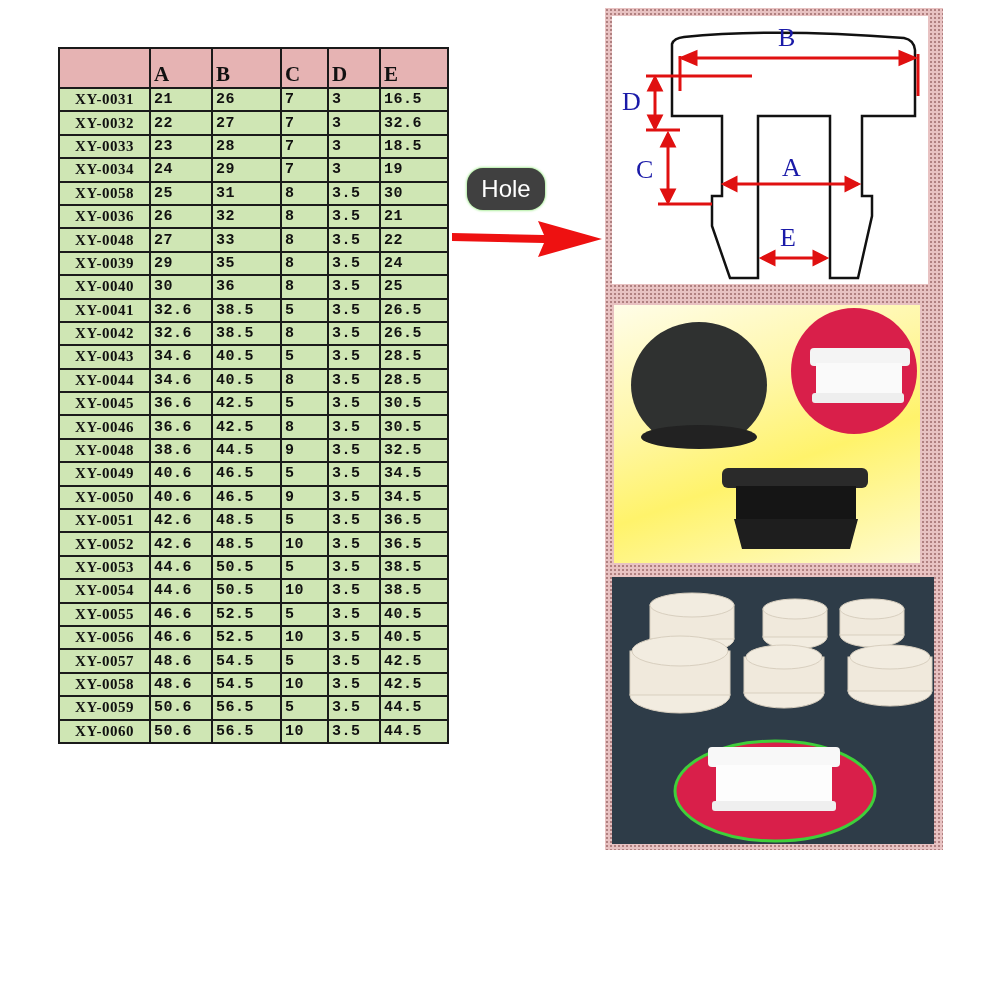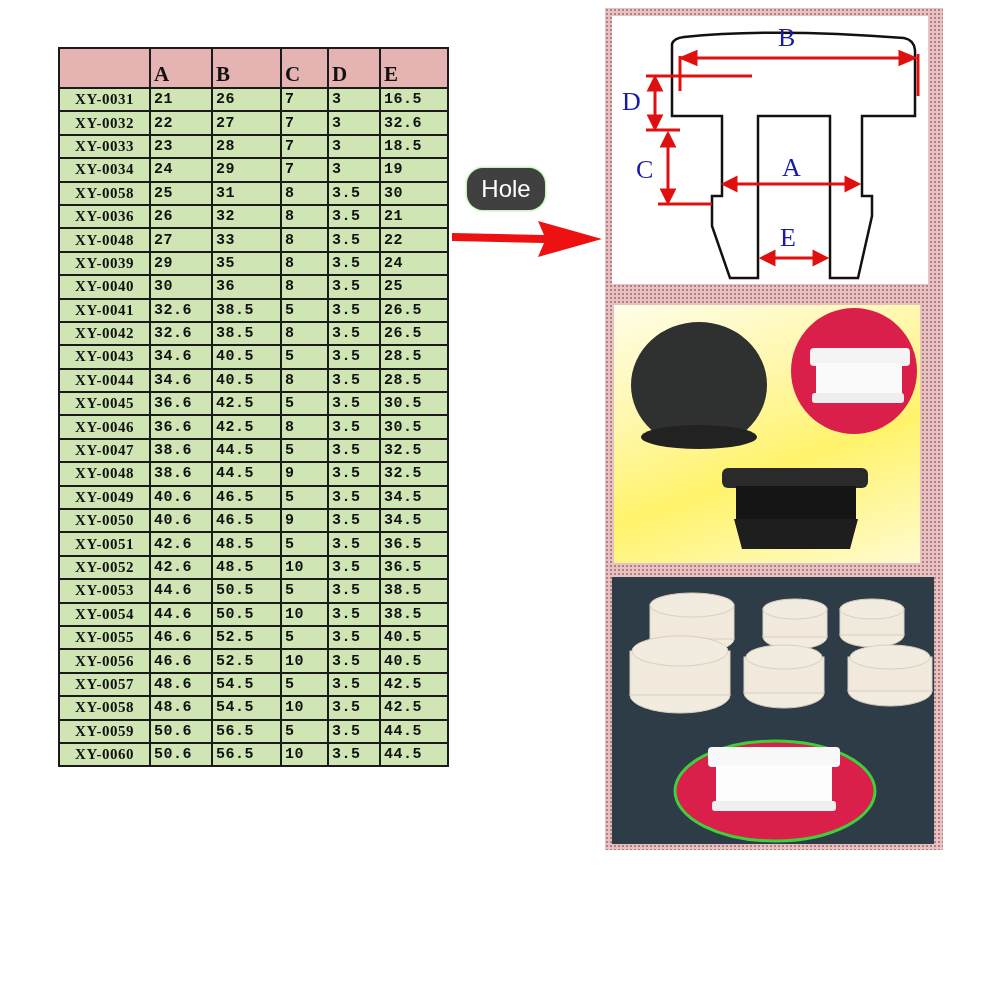--- a/index.html
+++ b/index.html
@@ -157,28 +157,20 @@
         <td>3.5</td>
         <td>30.5</td>
       </tr>
       <tr>
         <td class="model">XY-0046</td>
         <td>36.6</td>
         <td>42.5</td>
         <td>8</td>
         <td>3.5</td>
         <td>30.5</td>
-      </tr>
-      <tr>
-        <td class="model">XY-0047</td>
-        <td>38.6</td>
-        <td>44.5</td>
-        <td>5</td>
-        <td>3.5</td>
-        <td>32.5</td>
       </tr>
       <tr>
         <td class="model">XY-0048</td>
         <td>38.6</td>
         <td>44.5</td>
         <td>9</td>
         <td>3.5</td>
         <td>32.5</td>
       </tr>
       <tr>

